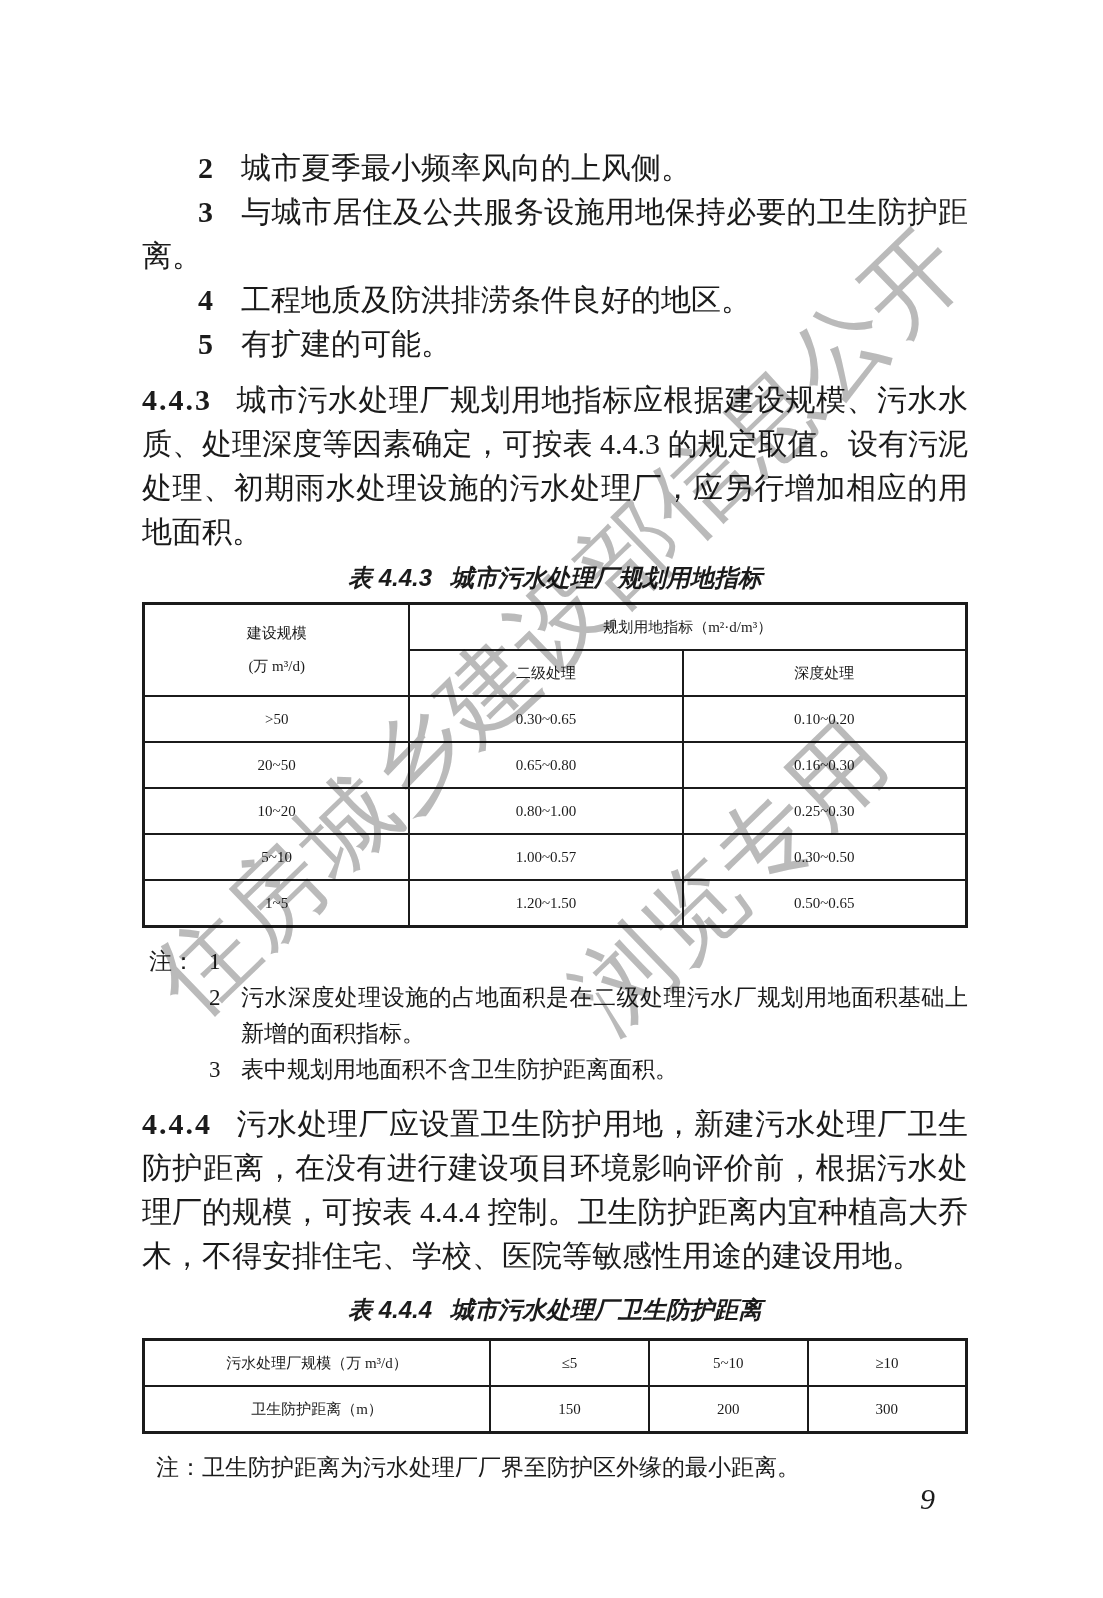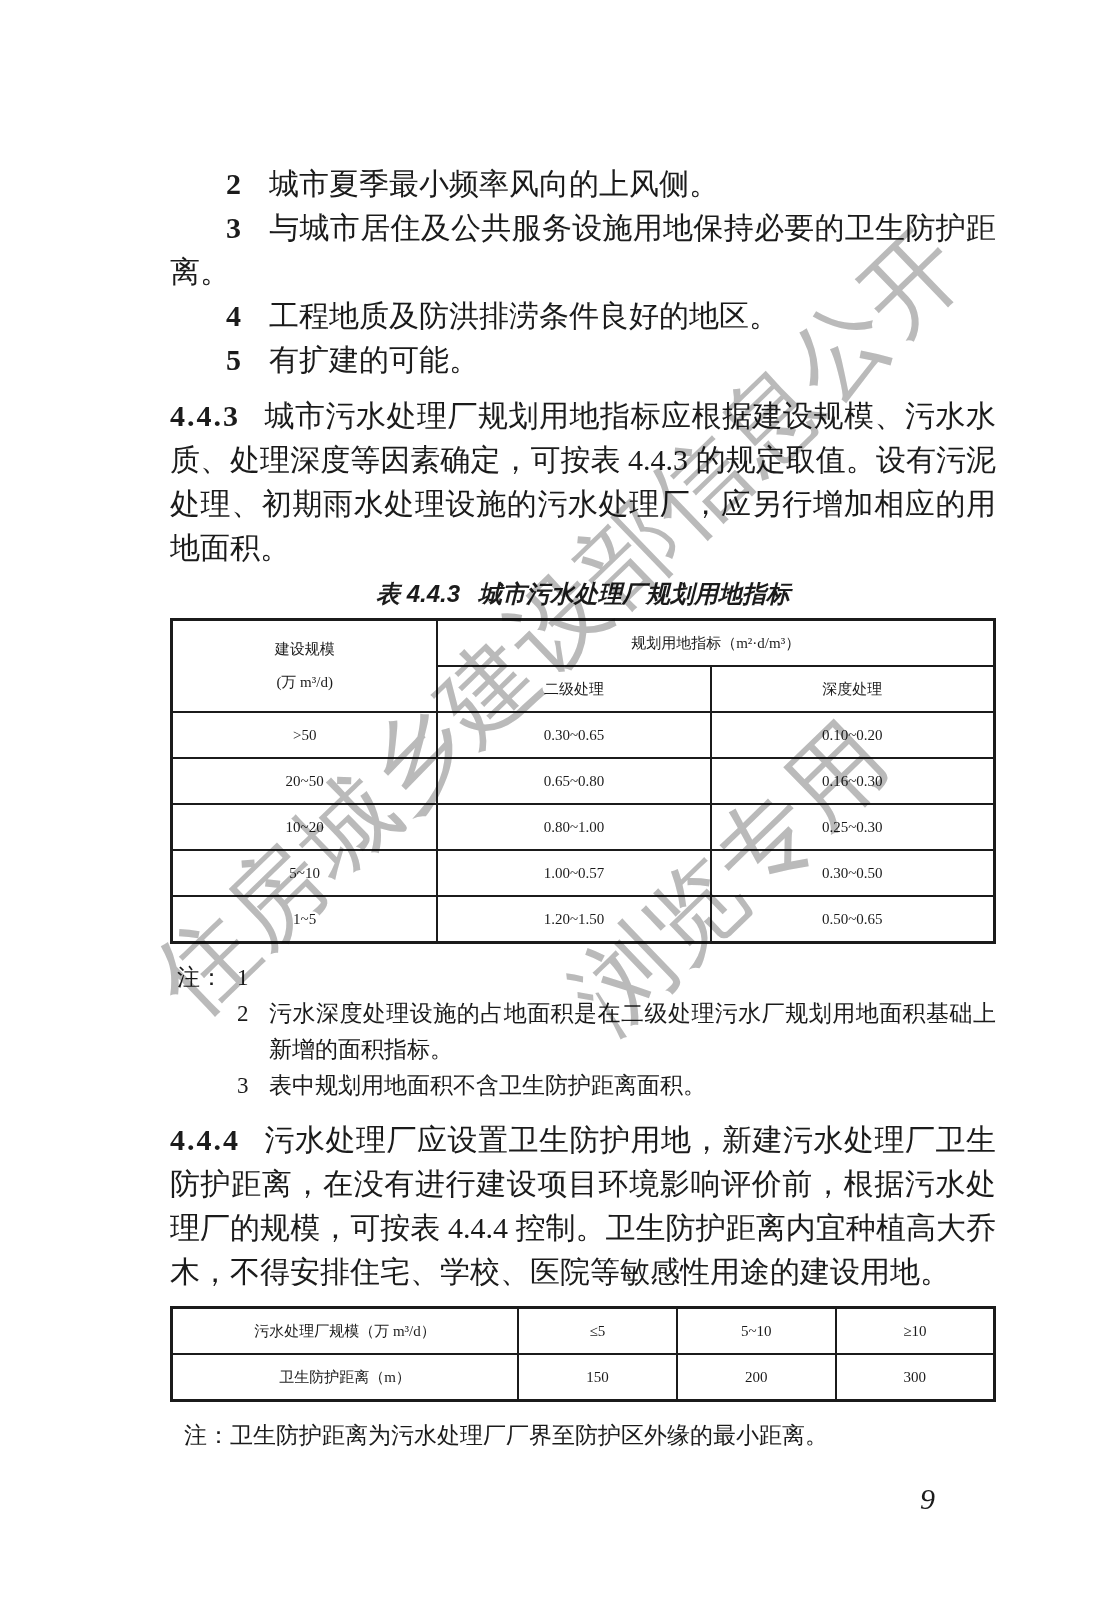--- a/index.html
+++ b/index.html
@@ -25,27 +25,26 @@
     mix-blend-mode:multiply;
     z-index:3;
     pointer-events:none;
   }
   .wm1 { left:560px; top:623px; }
   .wm2 { left:732px; top:877px; }
 
   
   .content {
     position:absolute;
-    left:142px; top:162px;
+    left:142px; top:146px;
     width:826px;
     z-index:1;
     font-size:30px;
     line-height:44px;
     text-align:justify;
-    margin-left:28px;
   }
   p { margin:0; }
   .list-item { text-indent:56px; }
   .num { font-weight:bold; margin-right:28px; font-family:"Liberation Serif","DejaVu Serif",serif; }
   .sec-para { margin-top:12px; text-indent:0; }
   .sec-num { font-weight:bold; margin-right:24px; letter-spacing:2px; }
 
   
   .tbl-title {
     margin-top:8px;
@@ -172,20 +171,21 @@
       </div>
       <div class="note-item">
         <span class="note-lbl"></span>
         <span class="note-no">3</span>
         <span class="note-txt">表中规划用地面积不含卫生防护距离面积。</span>
       </div>
     </div>
 
     <p class="sec-para" style="margin-top:14px;"><span class="sec-num">4.4.4</span><span>污水处理厂应设置卫生防护用地，新建污水处理厂卫生防护距离，在没有进行建设项目环境影响评价前，根据污水处理厂的规模，可按表 4.4.4 控制。卫生防护距离内宜种植高大乔木，不得安排住宅、学校、医院等敏感性用途的建设用地。</span></p>
 
+    <p class="tbl-title tbl-title2"><span class="tno">表 4.4.4</span><span>城市污水处理厂卫生防护距离</span></p>
 
     <table class="t2">
       <colgroup>
           <col style="width:42.1%">
           <col style="width:19.3%">
           <col style="width:19.3%">
           <col style="width:19.3%">
         </colgroup>
       <tbody>
         <tr>

